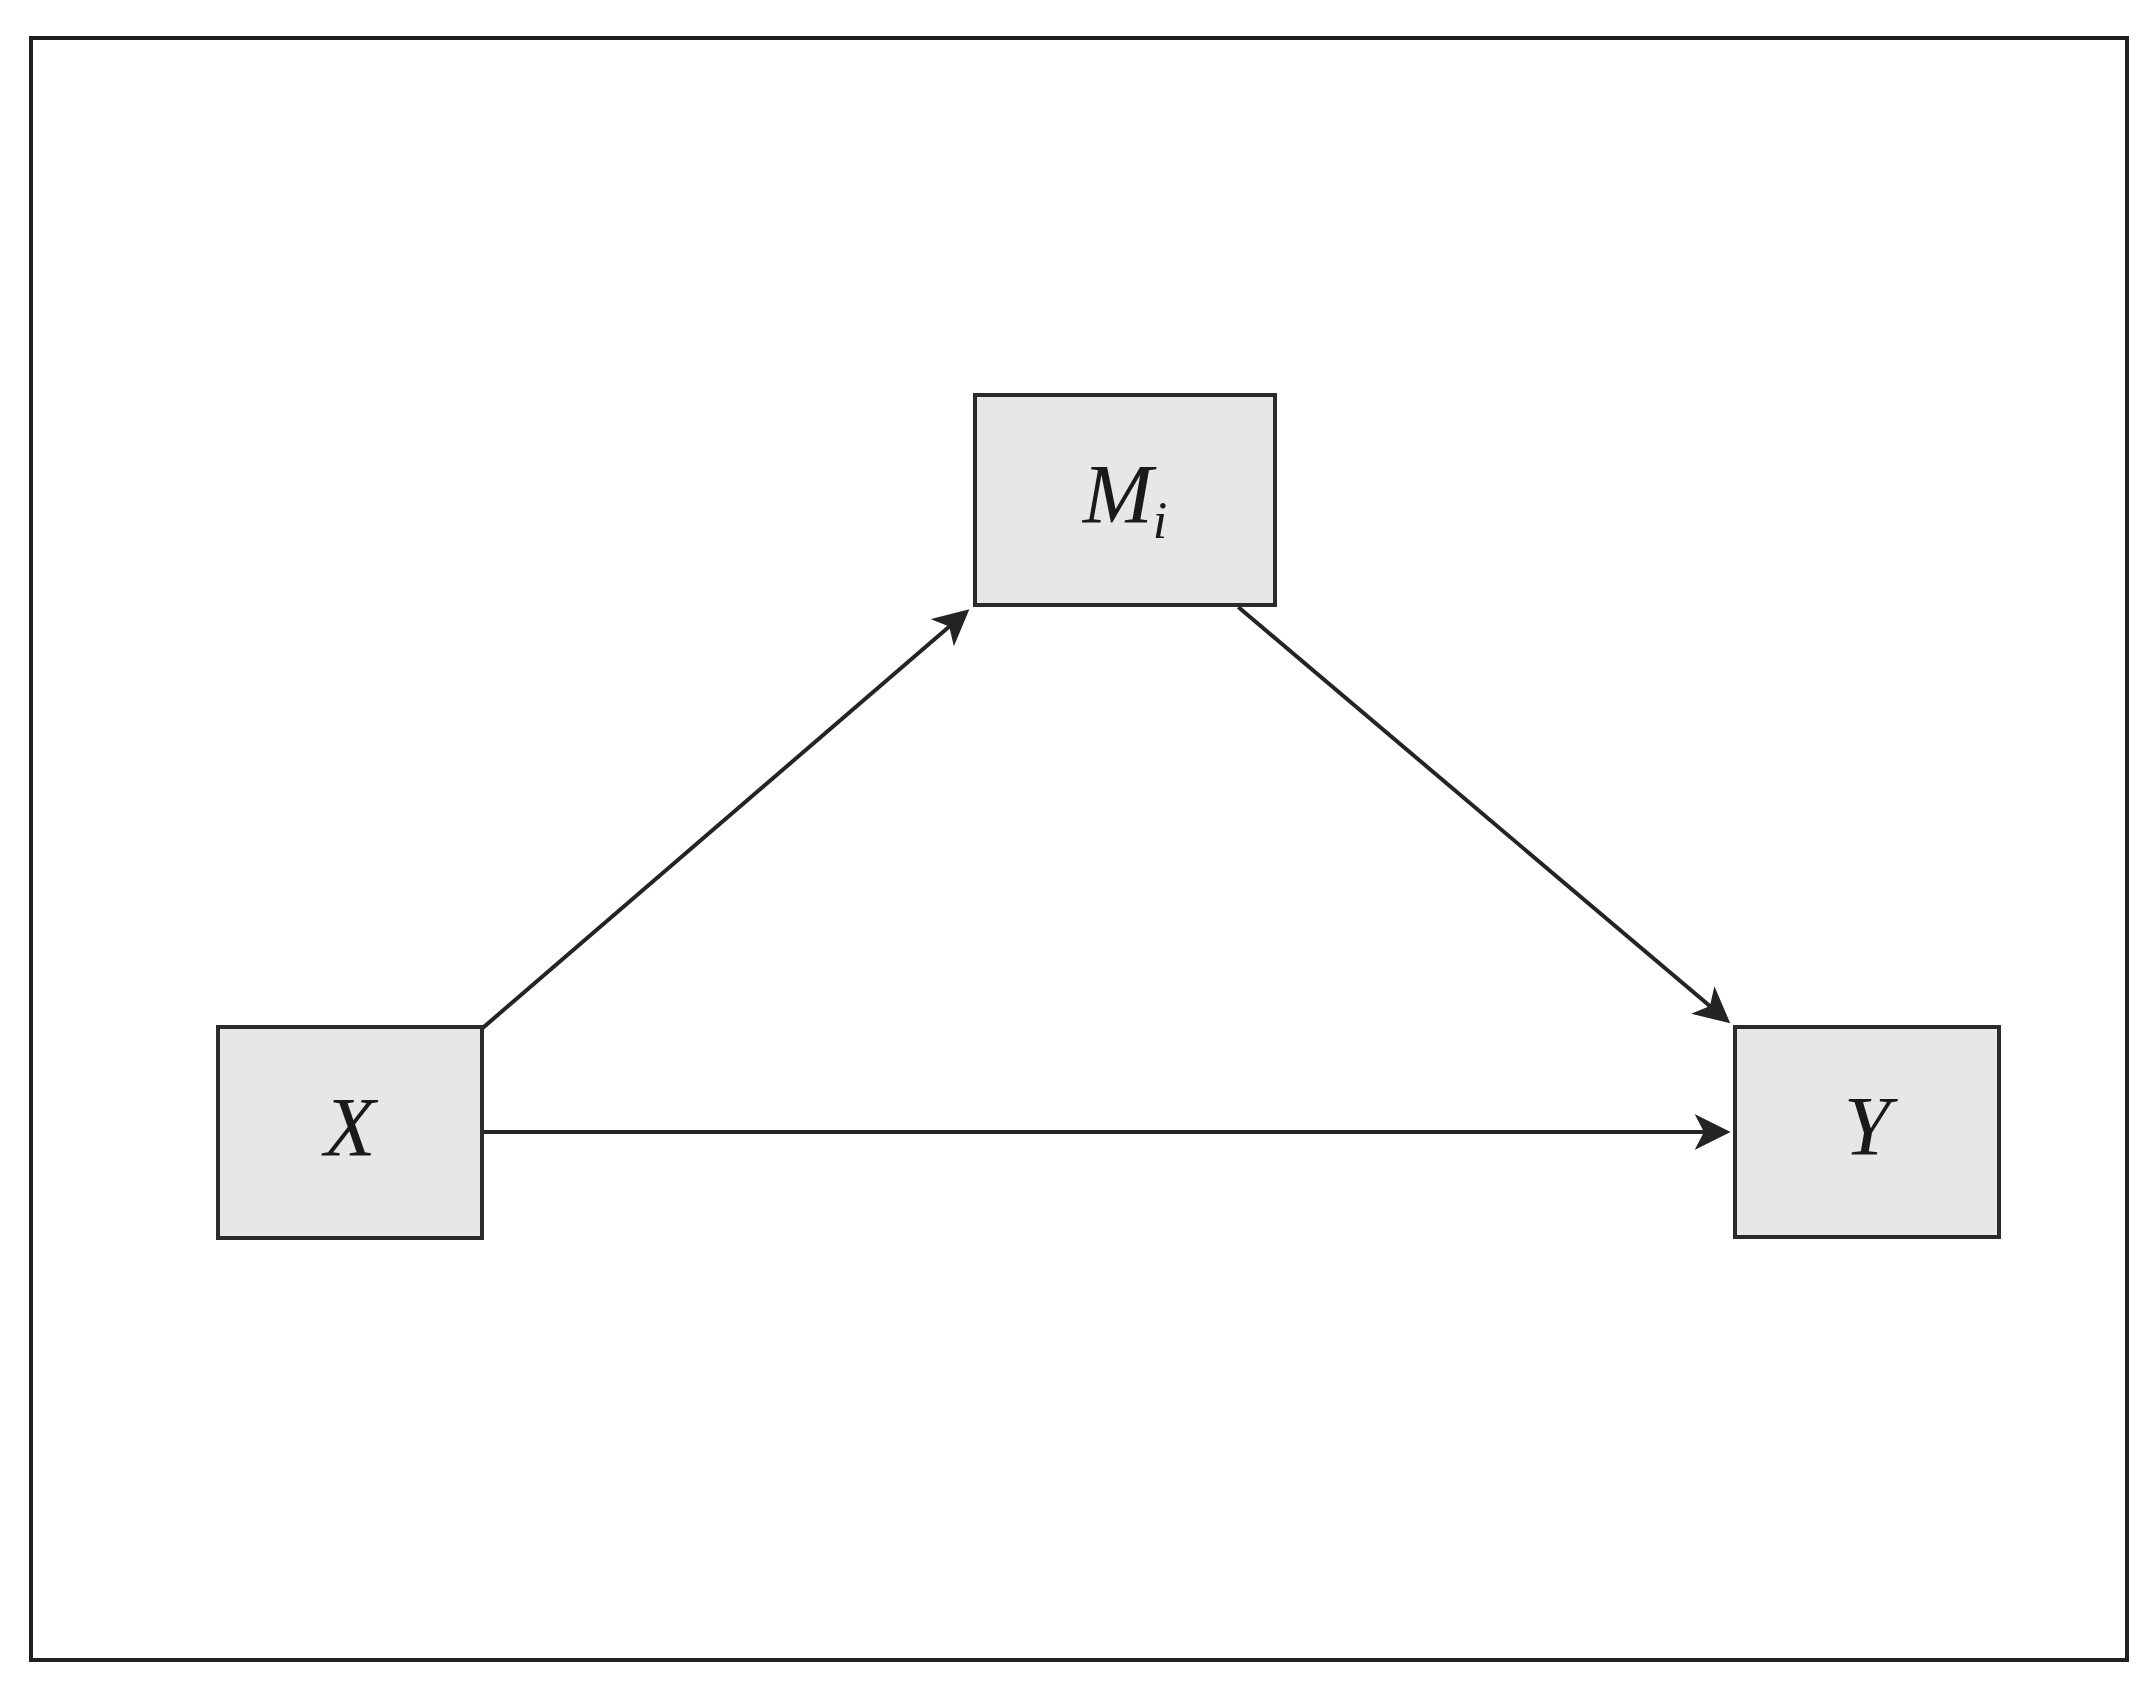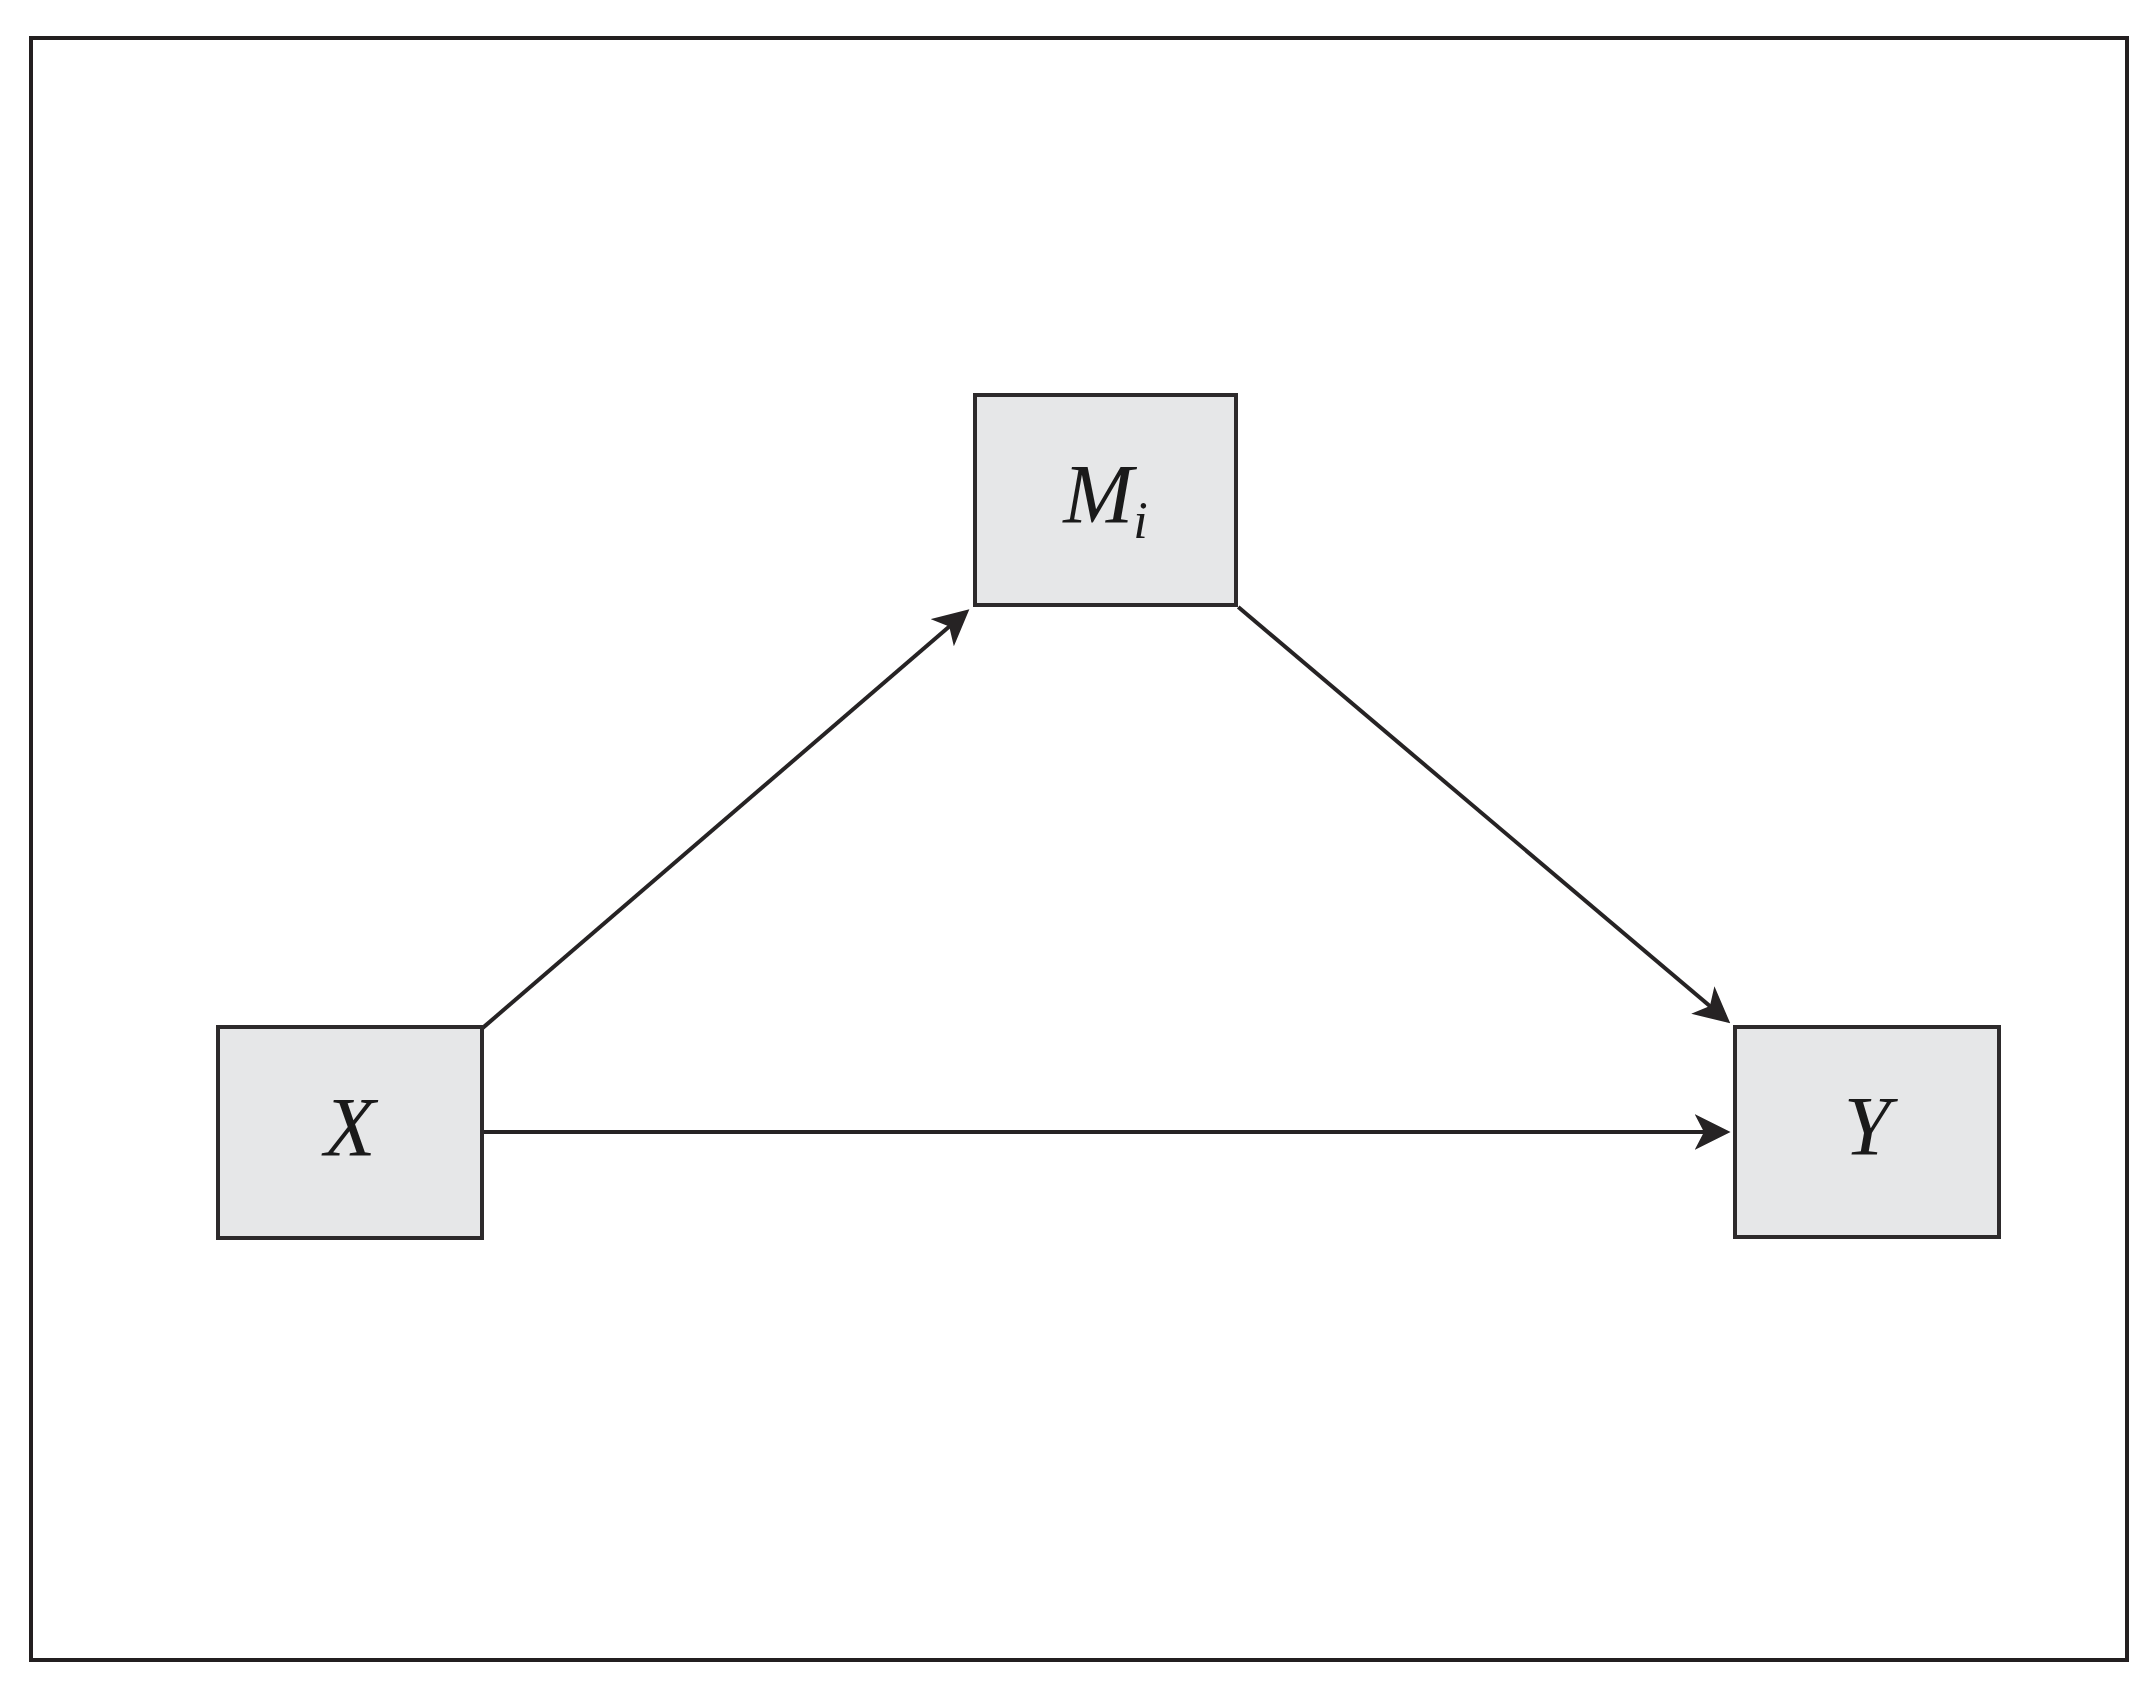--- a/index.html
+++ b/index.html
@@ -36,21 +36,21 @@
   .node {
     position: absolute;
     background: #e6e7e8;
     border: 4.8px solid #2d2a2b;
     box-sizing: border-box;
     display: flex;
     align-items: center;
     justify-content: center;
   }
   .node-x { left: 216px; top: 1025px; width: 268px; height: 215px; }
-  .node-m { left: 973px; top: 393px;  width: 265px; height: 214px; }
+  .node-m { left: 973px; top: 393px;  width: 304px; height: 214px; }
   .node-y { left: 1733px; top: 1025px; width: 268px; height: 214px; }
   .node-label {
     font-style: italic;
     font-size: 84px;
     line-height: 1;
     color: #1a1a1a;
     white-space: nowrap;
   }
   .node-label sub {
     font-size: 0.62em;

